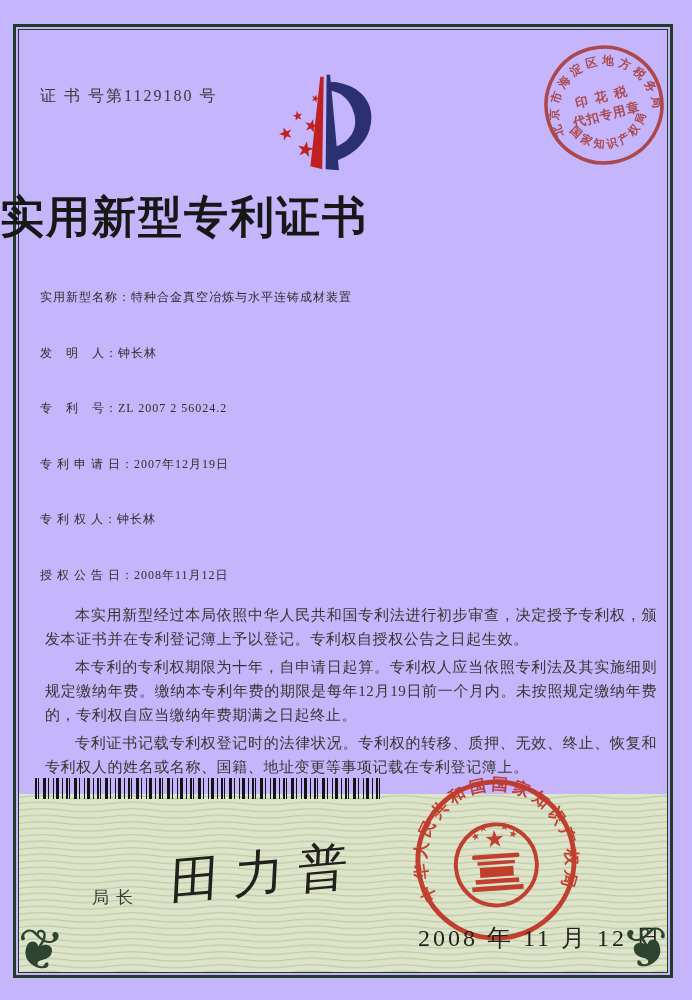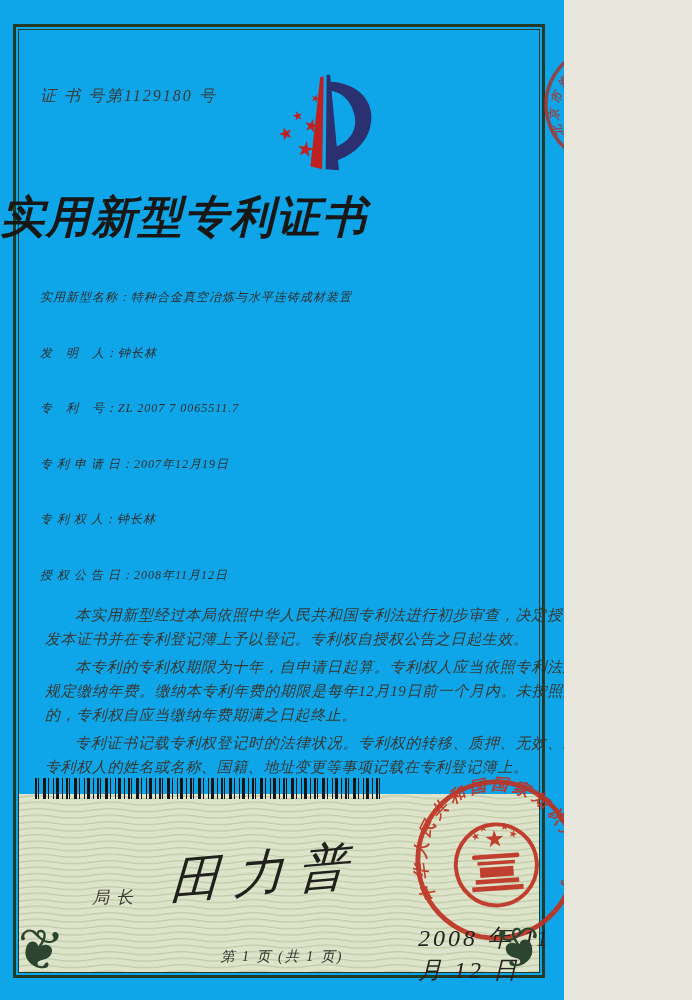--- a/index.html
+++ b/index.html
@@ -1,17 +1,17 @@
 <!DOCTYPE html>
 <html><head>
 <meta charset="utf-8">
 <style>
   html,body{margin:0;padding:0;}
   body{width:692px;height:1000px;background:#e9e7dd;font-family:"Liberation Serif","DejaVu Serif",serif;}
-  .page{position:relative;width:564px;height:1000px;background:#0ea5e9;overflow:hidden;font-style:italic;}
+  .page{position:relative;width:692px;height:1000px;background:#c4b5fd;overflow:hidden;}
 
   
   .frame-outer{position:absolute;left:13px;top:24px;right:19px;bottom:22px;border:3px solid #223a26;}
   .frame-inner{position:absolute;inset:2px;border:1px solid #223a26;}
 
   
   .green-zone{position:absolute;left:19px;top:794px;right:25px;bottom:28px;background:#dde4c9;}
   .green-zone svg{position:absolute;inset:0;width:100%;height:100%;}
 
   .cert-number{position:absolute;left:40px;top:86px;font-size:16px;letter-spacing:2px;color:#3a3a38;}
@@ -114,21 +114,21 @@
     <div class="field-row">
       <span class="field-label">实用新型名称：</span>
       <span class="field-value">特种合金真空冶炼与水平连铸成材装置</span>
     </div>
     <div class="field-row">
       <span class="field-label">发　明　人：</span>
       <span class="field-value">钟长林</span>
     </div>
     <div class="field-row">
       <span class="field-label">专　利　号：</span>
-      <span class="field-value">ZL 2007 7 0065511.7</span>
+      <span class="field-value">ZL 2007 2 56024.2</span>
     </div>
     <div class="field-row">
       <span class="field-label">专 利 申 请 日：</span>
       <span class="field-value">2007年12月19日</span>
     </div>
     <div class="field-row">
       <span class="field-label">专 利 权 人：</span>
       <span class="field-value">钟长林</span>
     </div>
     <div class="field-row">
@@ -170,18 +170,17 @@
         <rect x="66" y="86" width="38" height="3.5"></rect>
         <rect x="68" y="92" width="34" height="10"></rect>
         <rect x="63" y="104" width="44" height="4.5"></rect>
         <rect x="59" y="111" width="52" height="5"></rect>
       </g>
     </g>
   </svg>
 
   <div class="issue-date">2008 年 11 月 12 日</div>
 
-  <div class="page-footer">第 1 页 (共 1 页)</div>
 
   <div class="ornament bl">❦</div>
   <div class="ornament br">❦</div>
 
 </div>
 
 </body></html>

